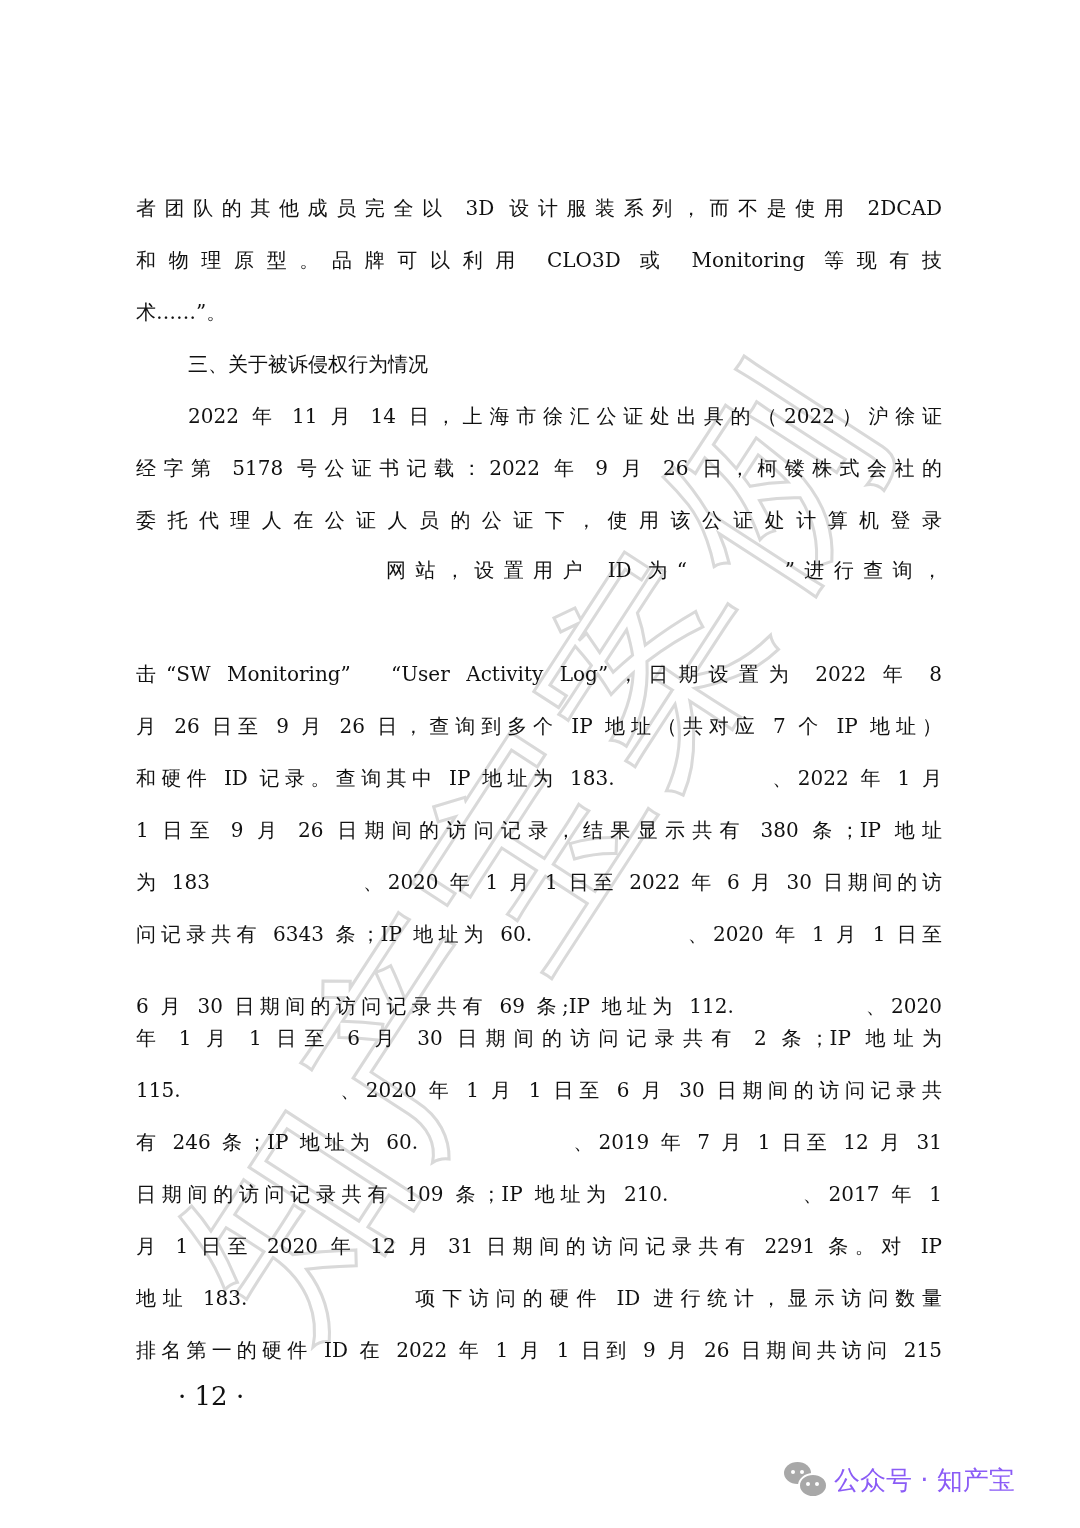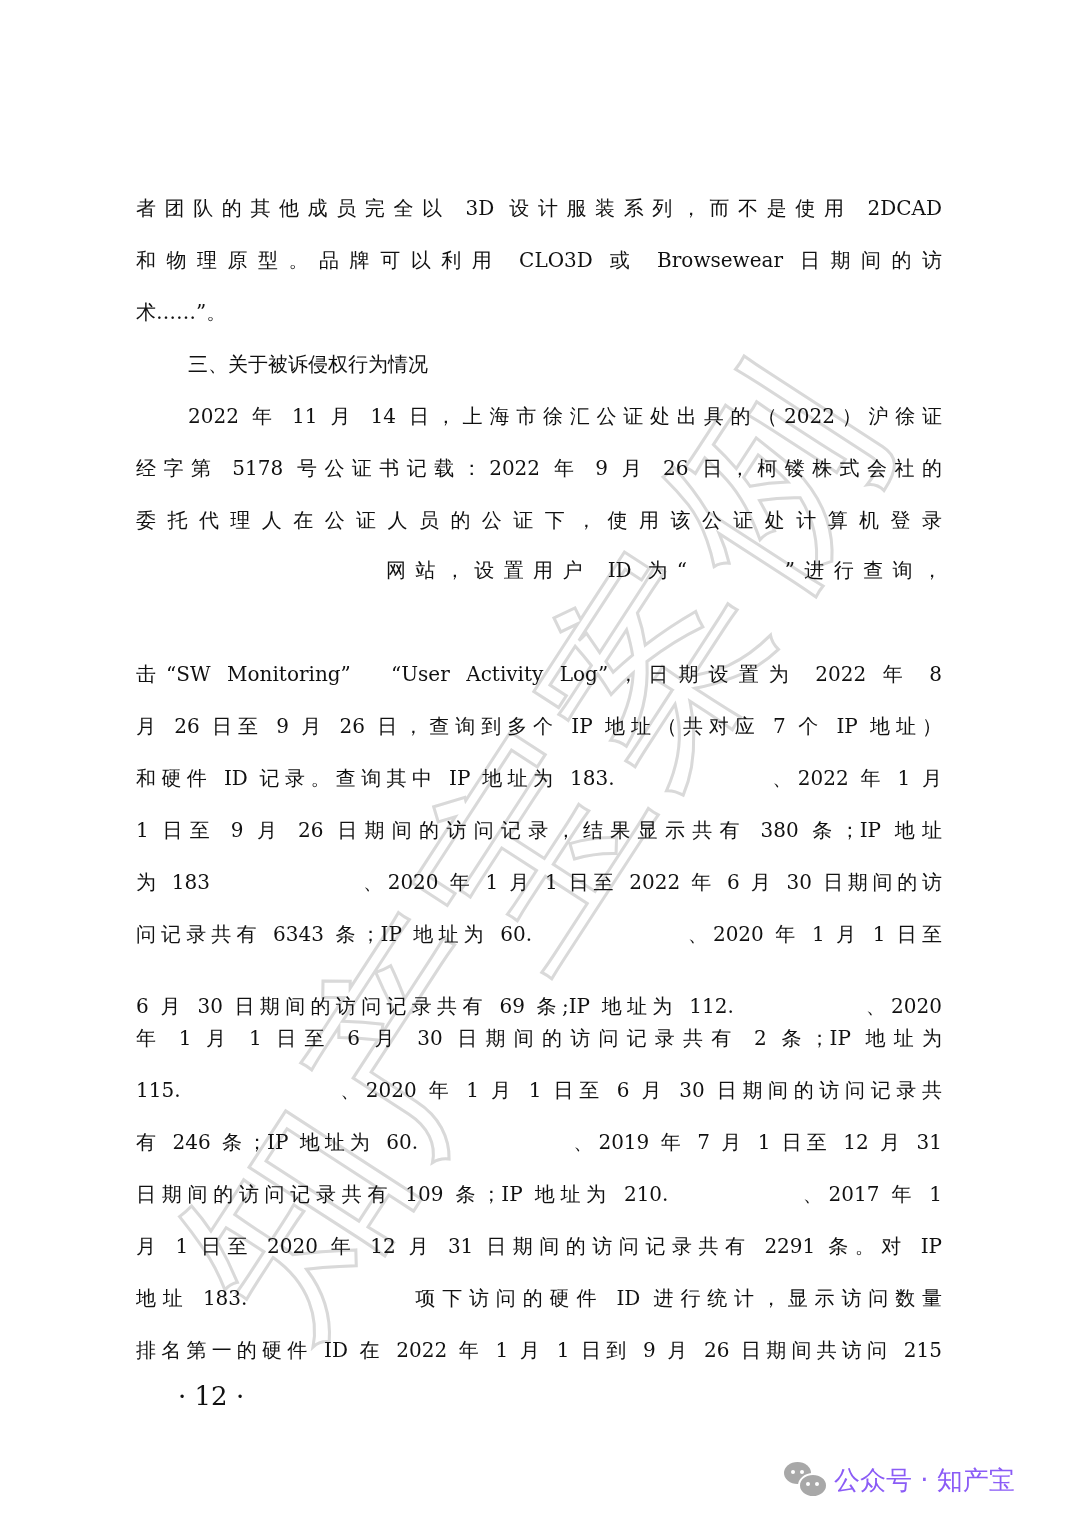--- a/index.html
+++ b/index.html
@@ -108,21 +108,21 @@
     .wechat-icon .e { position:absolute; width:4px; height:4px; background:#ffffff; border-radius:50%; }
   </style>
 </head>
 <body>
 
 <div class="page">
 
   <div class="watermark">知产宝案例</div>
 
   <div class="line" style="top:188px;">者团队的其他成员完全以 3D 设计服装系列，而不是使用 2DCAD</div>
-  <div class="line" style="top:240px;">和物理原型。品牌可以利用 CLO3D 或 Browsewear 日期间的访</div>
+  <div class="line" style="top:240px;">和物理原型。品牌可以利用 CLO3D 或 Monitoring 等现有技</div>
   <div class="line last" style="top:292px;">术……”。</div>
 
   <div class="line heading" style="top:344px;">三、关于被诉侵权行为情况</div>
 
   <div class="line indent" style="top:396px;">2022 年 11 月 14 日，上海市徐汇公证处出具的（2022）沪徐证</div>
   <div class="line" style="top:448px;">经字第 5178 号公证书记载：2022 年 9 月 26 日，柯镂株式会社的</div>
   <div class="line" style="top:500px;">委托代理人在公证人员的公证下，使用该公证处计算机登录</div>
   <div class="line gap-start" style="top:550px;">网站，设置用户 ID 为“　　　”进行查询，</div>
   <div class="line" style="top:654px;">击“SW Monitoring”　“User Activity Log”，日期设置为 2022 年 8</div>
   <div class="line" style="top:706px;">月 26 日至 9 月 26 日，查询到多个 IP 地址（共对应 7 个 IP 地址）</div>

